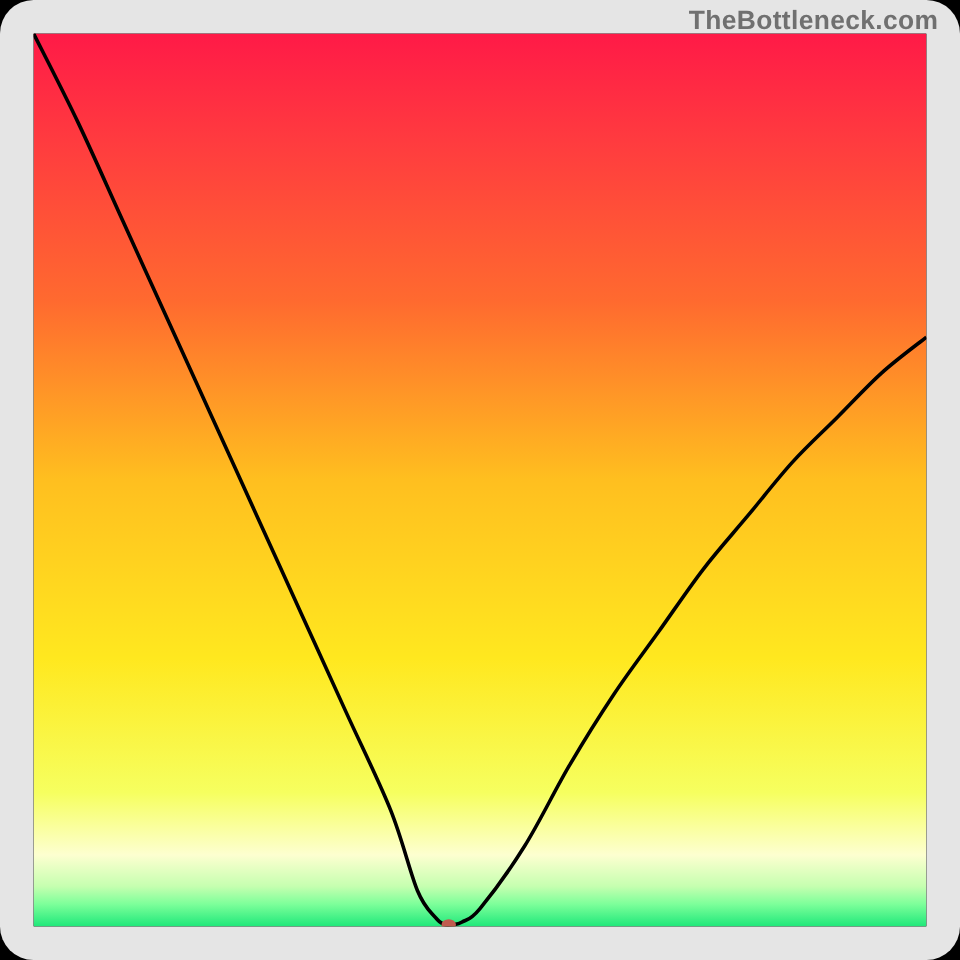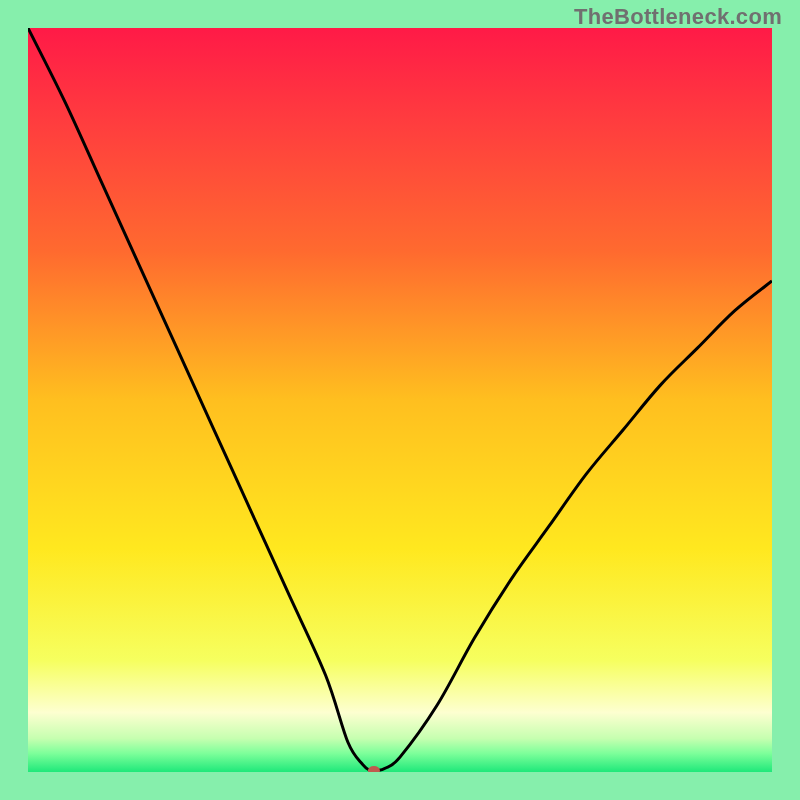--- a/index.html
+++ b/index.html
@@ -8,21 +8,22 @@
     width: 800px;
     height: 800px;
     background: #000;
     overflow: hidden;
     font-family: Arial, Helvetica, sans-serif;
   }
   .frame {
     position: relative;
     width: 800px;
     height: 800px;
-    background: #86efac;
+    background: #e5e5e5;
+    border-radius: 28px;
   }
   .watermark {
     position: absolute;
     top: 4px;
     right: 18px;
     color: #707070;
     font-size: 22px;
     font-weight: 600;
     letter-spacing: 0.3px;
     z-index: 10;

